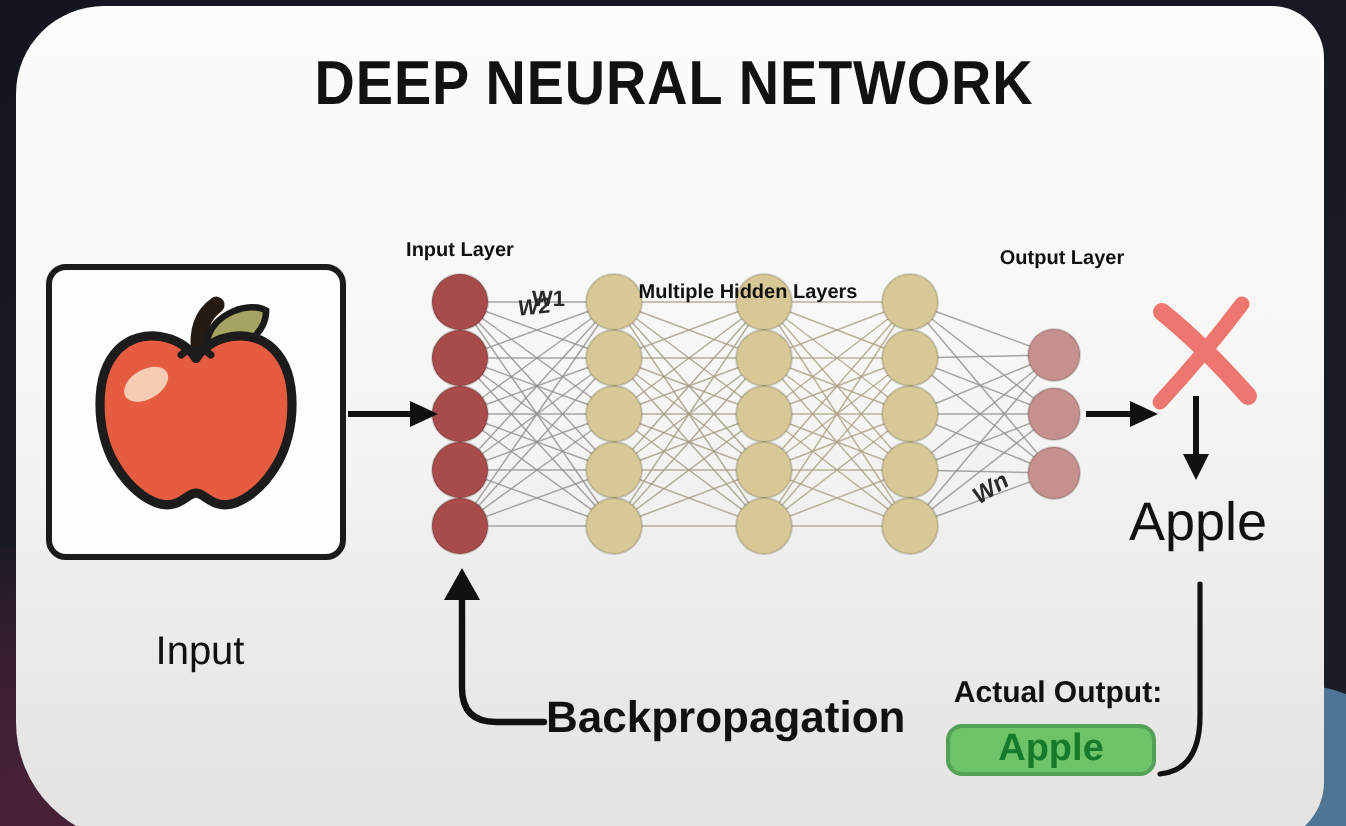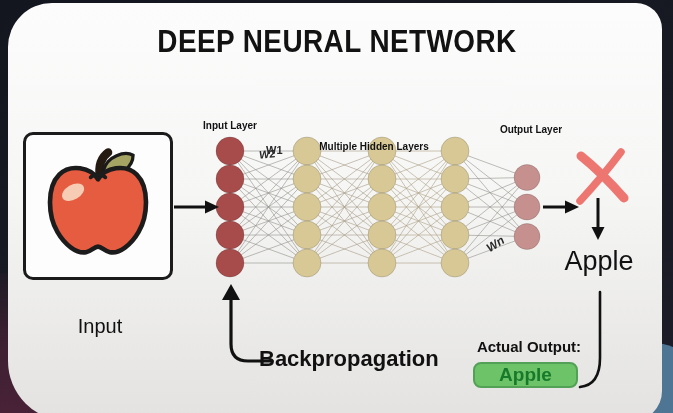--- a/index.html
+++ b/index.html
@@ -36,21 +36,21 @@
   .lbl-center{transform:translateX(-50%);}
   .input-caption{left:100px;top:291px;font-size:20px;font-weight:400;margin-top:24px;}
   .layer-lbl{font-size:10px;font-weight:700;}
   .lbl-input-layer{left:230px;top:120px;}
   .lbl-hidden{left:374px;top:113px;margin-top:28px;}
   .lbl-output-layer{left:531px;top:124px;}
   .w-lbl{font-size:11px;font-weight:600;color:#2a2a2a;}
   .w1{left:266px;top:144px;}
   .w2{left:259px;top:148px;font-style:italic;transform:rotate(-6deg);}
   .wn{left:486px;top:237px;font-style:italic;font-size:12px;transform:rotate(-33deg);}
-  .backprop{left:259px;top:346px;font-size:22px;font-weight:600;}
+  .backprop{left:273px;top:346px;font-size:22px;font-weight:600;}
   .word-out{font-size:27px;font-weight:500;}
   .lemon{left:598px;top:164px;}
   .apple-word{left:599px;top:246px;}
   .actual-label{left:529px;top:338px;font-size:15px;font-weight:700;}
   .badge{
     position:absolute;left:473px;top:362px;width:105px;height:26px;
     border:2px solid #53a156;border-radius:8px;background:#6dc368;
     display:flex;align-items:center;justify-content:center;box-sizing:border-box;
     font-size:19px;font-weight:600;color:#177a2b;
   }

